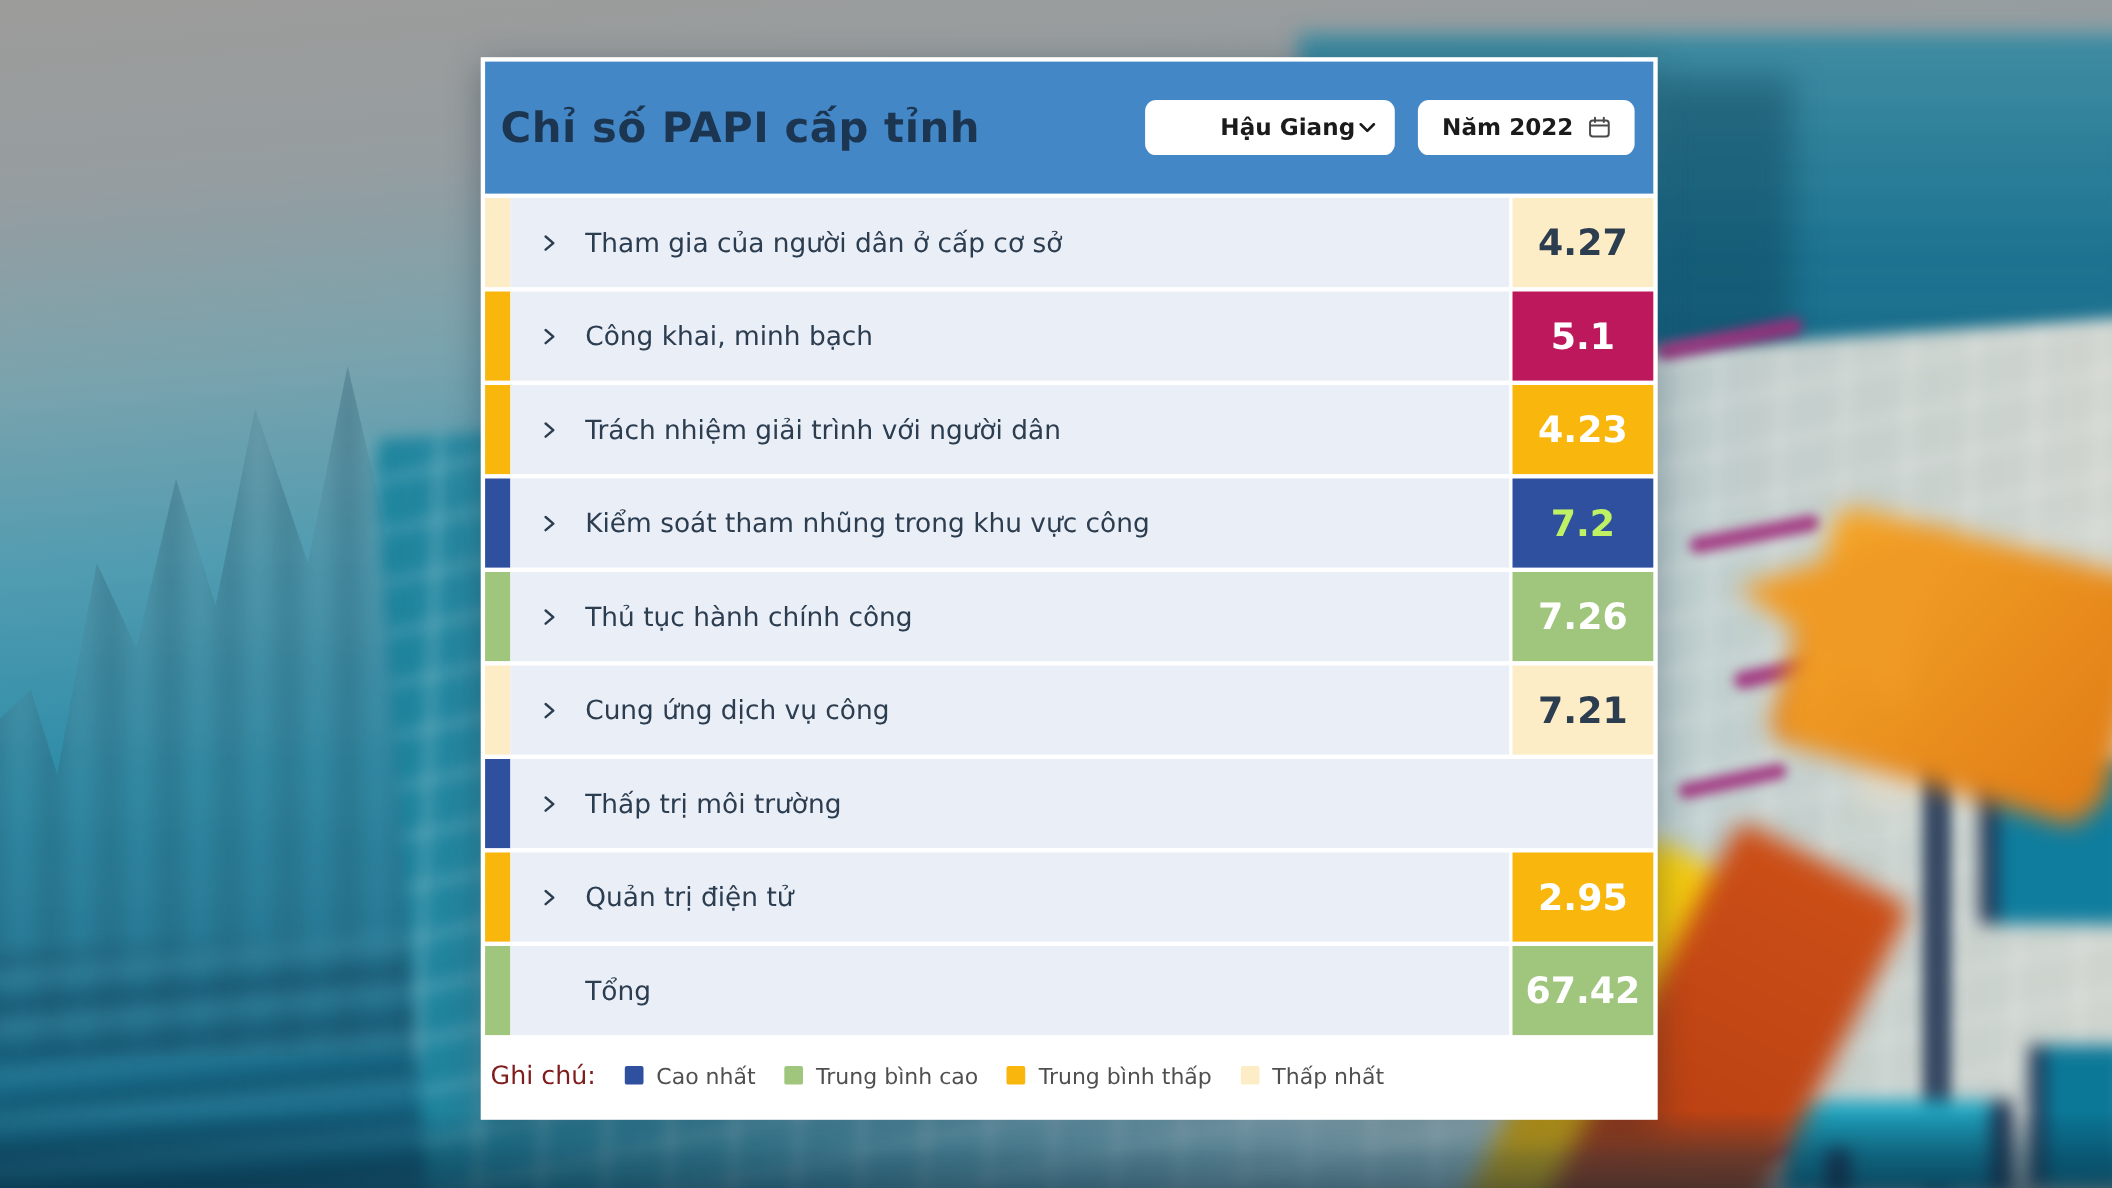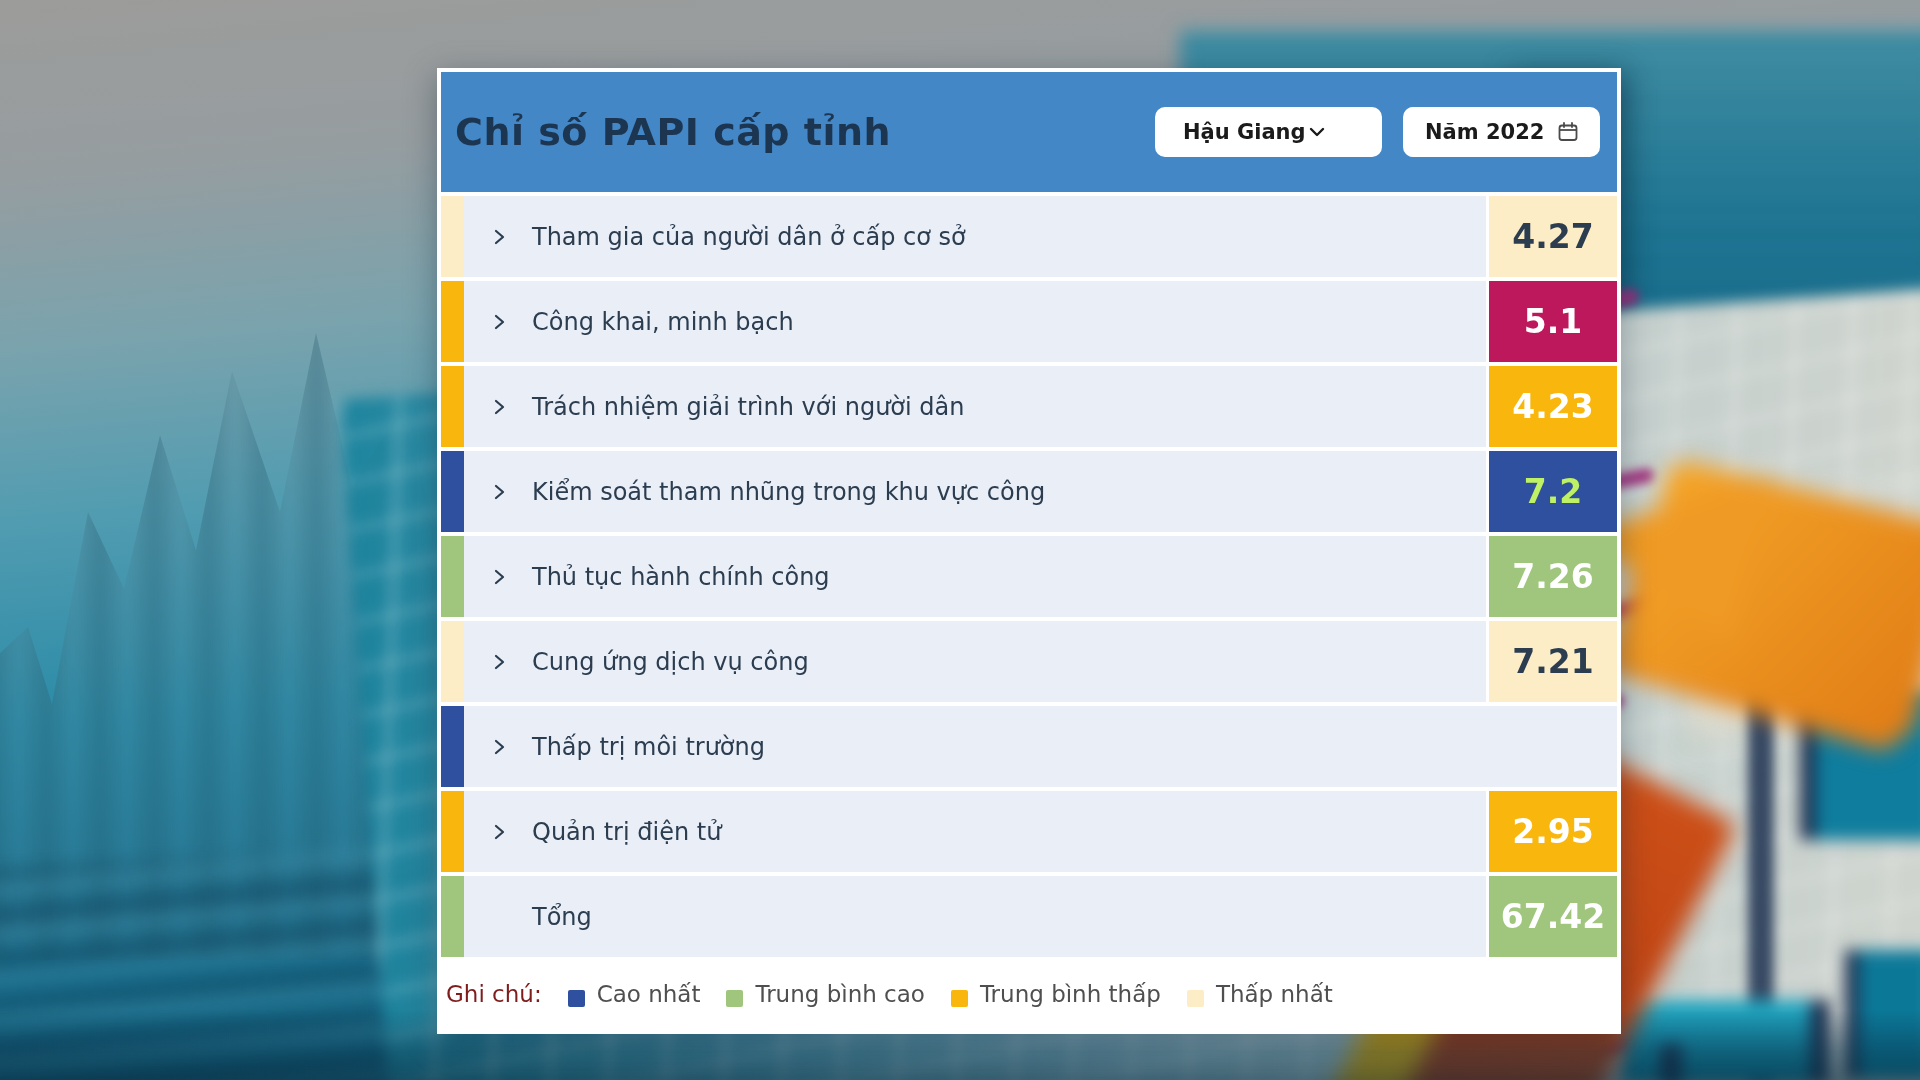--- a/index.html
+++ b/index.html
@@ -59,44 +59,44 @@
   .a-red{left:112px;top:285px;width:175px;height:440px;background:linear-gradient(180deg,#cc4f17,#b23a12);
     transform:rotate(27deg);transform-origin:top left;border-radius:14px;}
   .a-body{left:150px;top:105px;width:300px;height:150px;background:#e07f1c;transform:rotate(16deg);border-radius:18px;}
   .a-top{left:170px;top:30px;width:300px;height:220px;background:linear-gradient(120deg,#f5a629,#e07c15);
     transform:rotate(14deg);border-radius:22px;}
   .a-tip{left:110px;top:15px;width:190px;height:170px;background:#ef9a24;
     clip-path:polygon(0 35%,100% 0,80% 100%);}
   .bg-bottom-strip{left:0;top:1010px;width:1920px;height:70px;
     background:linear-gradient(180deg,rgba(8,48,70,0),rgba(8,48,70,.45) 60%,rgba(6,40,60,.6));}
   
-  .card{position:absolute;left:437px;top:68px;width:1184px;z-index:20;
+  .card{position:absolute;left:437px;top:52px;width:1070px;z-index:20;
     background:#fff;padding:4px;box-sizing:border-box;
     box-shadow:0 8px 30px rgba(8,30,48,.35);}
   .card-header{height:120px;background:var(--header-bg,#4387c7);
     display:flex;align-items:center;justify-content:space-between;padding:0 17px 0 14px;box-sizing:border-box;}
   .card-title{font-size:38px;font-weight:bold;color:#1c3551;letter-spacing:.5px;}
   .controls{display:flex;gap:21px;}
   .control{background:#fff;border-radius:10px;height:50px;display:flex;align-items:center;
     box-sizing:border-box;font-size:21px;font-weight:bold;color:#1b1b1b;cursor:pointer;}
-  .select-control{width:227px;padding:0 14px 0 28px;justify-content:flex-start;}
+  .select-control{width:227px;padding:0 14px 0 28px;justify-content:flex-end;}
   .year-control{width:197px;padding:0 20px 0 22px;justify-content:space-between;}
   .icon{display:flex;align-items:center;justify-content:center;}
   .rows{display:flex;flex-direction:column;gap:4px;margin-top:4px;}
   .row{height:81px;display:flex;}
   .row-accent{width:23px;flex:none;}
   .row-body{flex:1;background:var(--row-bg,#e9eef7);display:flex;align-items:center;
     padding-left:24px;gap:22px;min-width:0;}
   .chev{width:22px;height:22px;flex:none;}
   .row-label{font-size:24px;color:#2c3d50;white-space:nowrap;}
   .row-value{width:128px;flex:none;margin-left:3px;display:flex;align-items:center;justify-content:center;
     font-size:33px;font-weight:bold;}
   .legend{height:73px;background:#fff;display:flex;align-items:center;padding-left:5px;gap:26px;}
   .legend-label{font-size:23px;font-weight:normal;color:#7f1d1d;}
-  .legend-item{display:flex;align-items:flex-end;gap:12px;font-size:23px;color:#4f4f4f;}
+  .legend-item{display:flex;align-items:center;gap:12px;font-size:20px;color:#4f4f4f;}
   .swatch{width:17px;height:17px;border-radius:2px;flex:none;}
 </style>
 </head>
 <body>
 
 <div class="bg-layer bg-glow"></div>
 <div class="bg-layer bg-topright-band"></div>
 <div class="bg-layer bg-col-a"></div>
 <div class="bg-layer bg-col-b"></div>
 <div class="bg-layer bg-skyline"></div>

